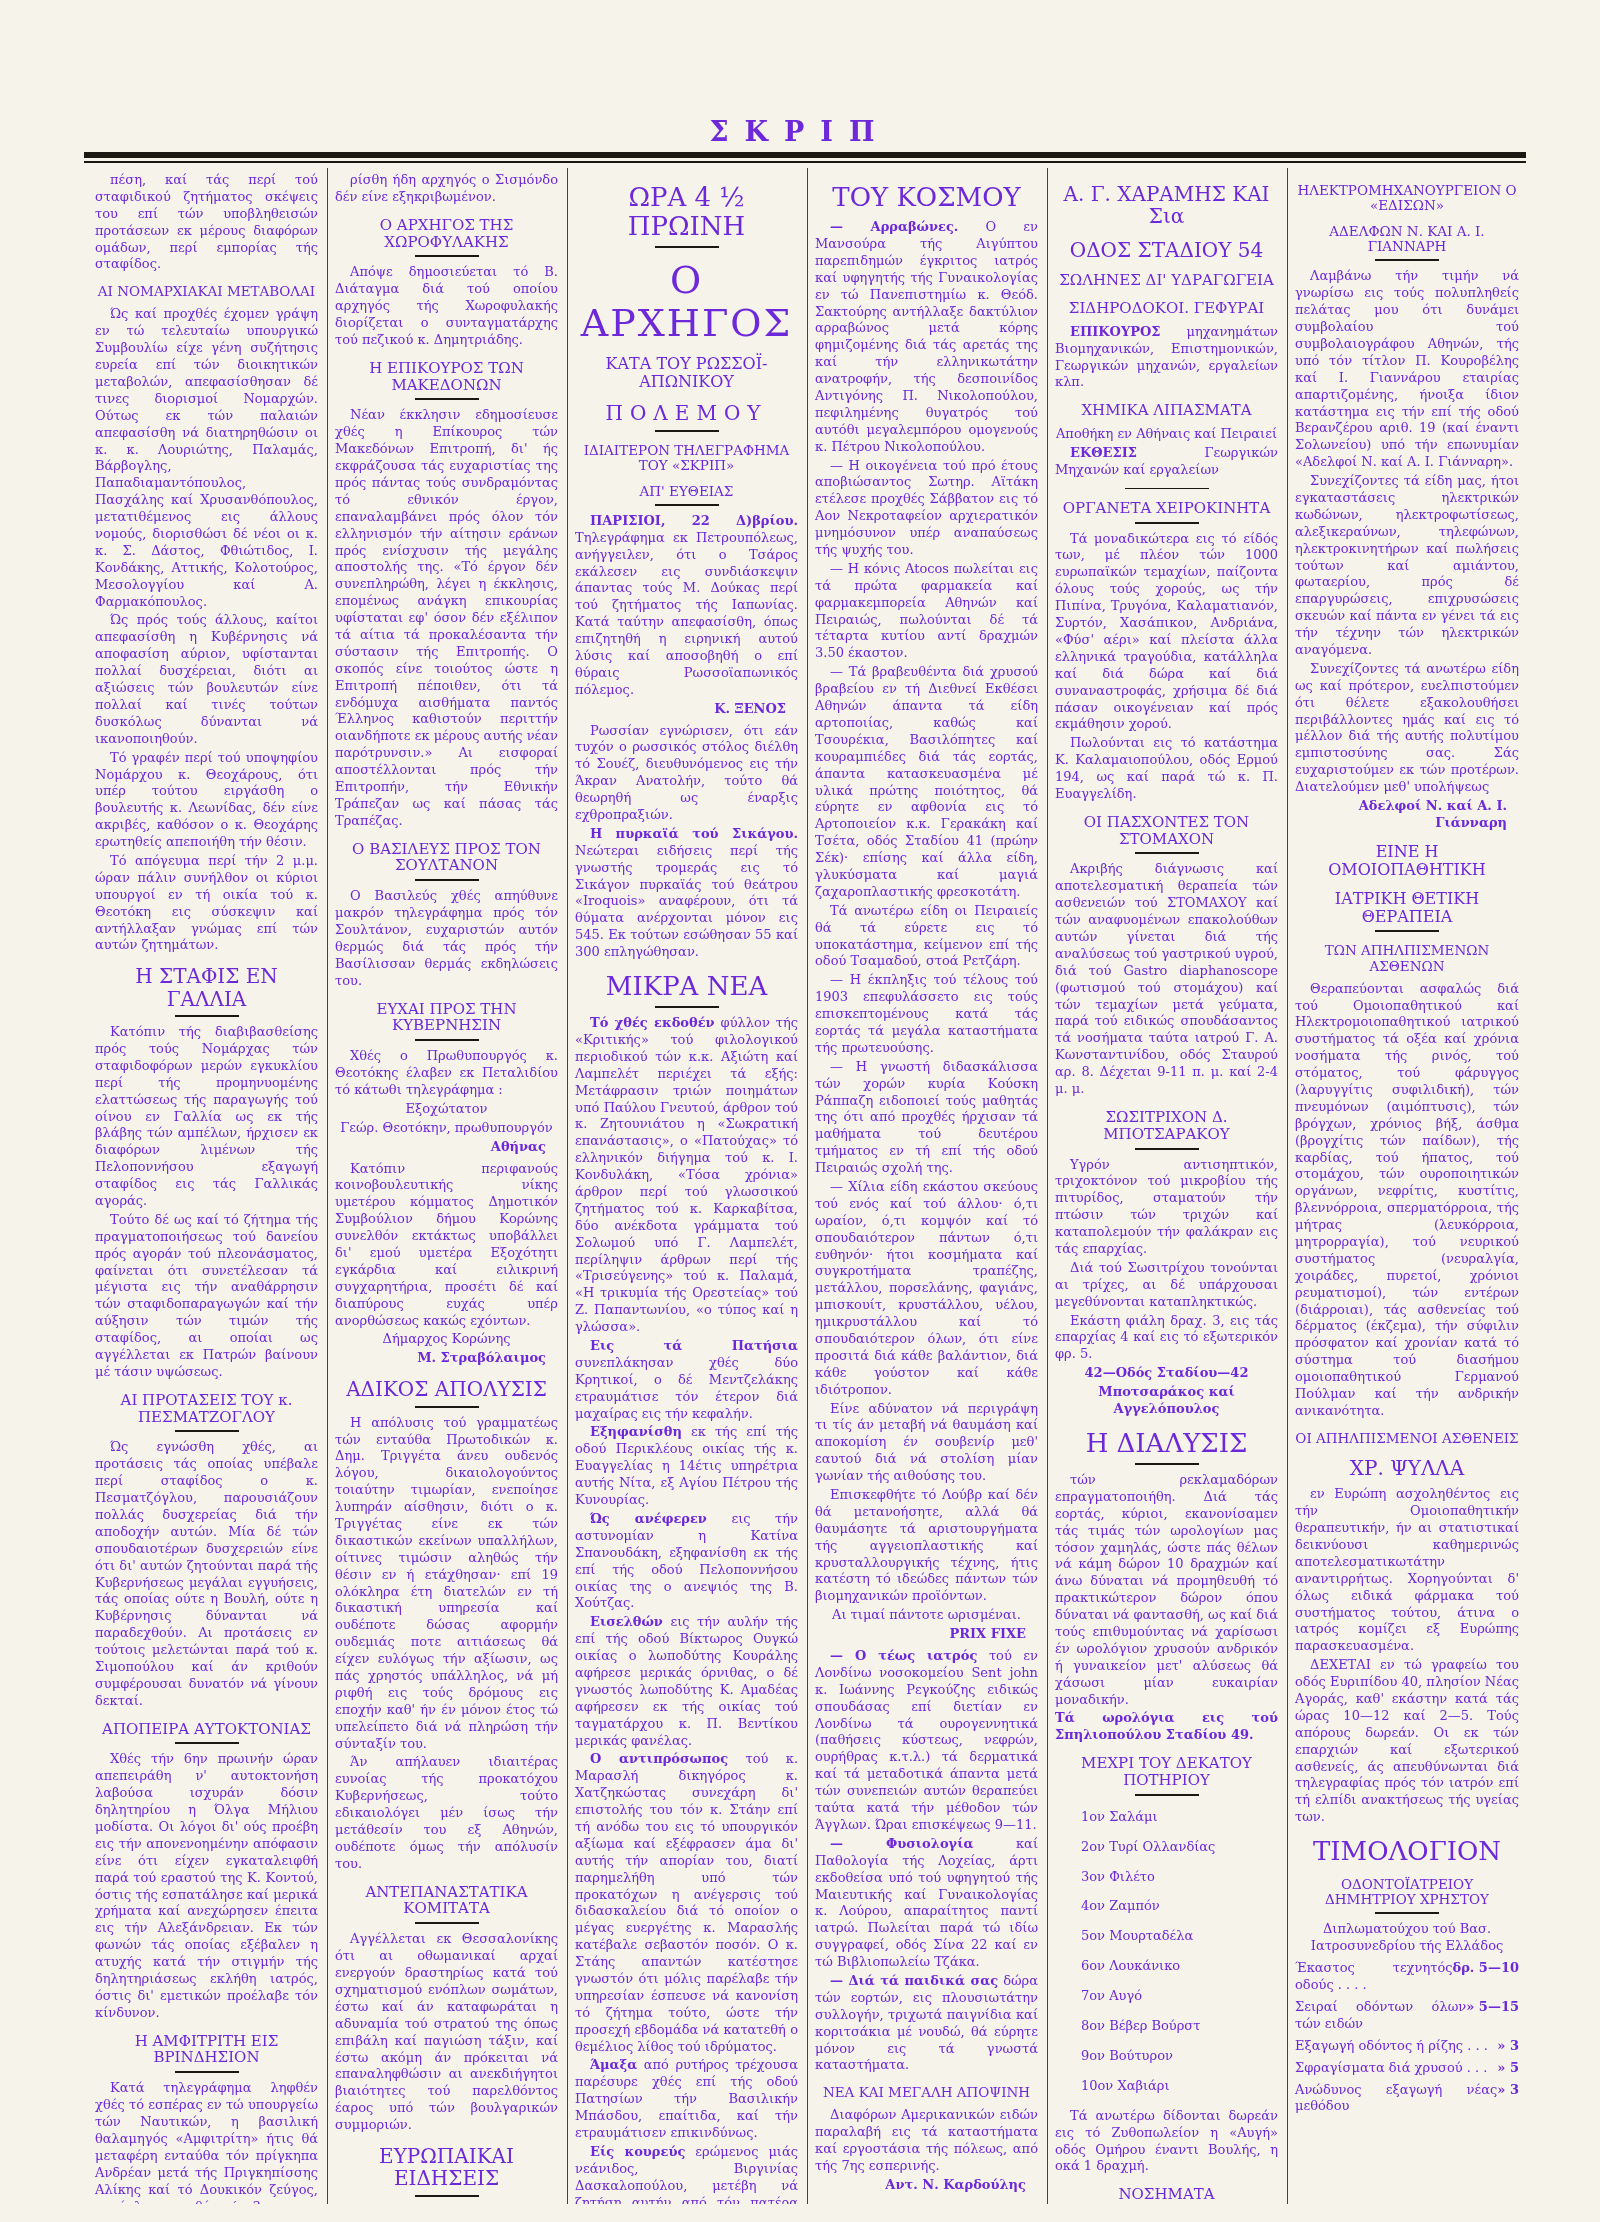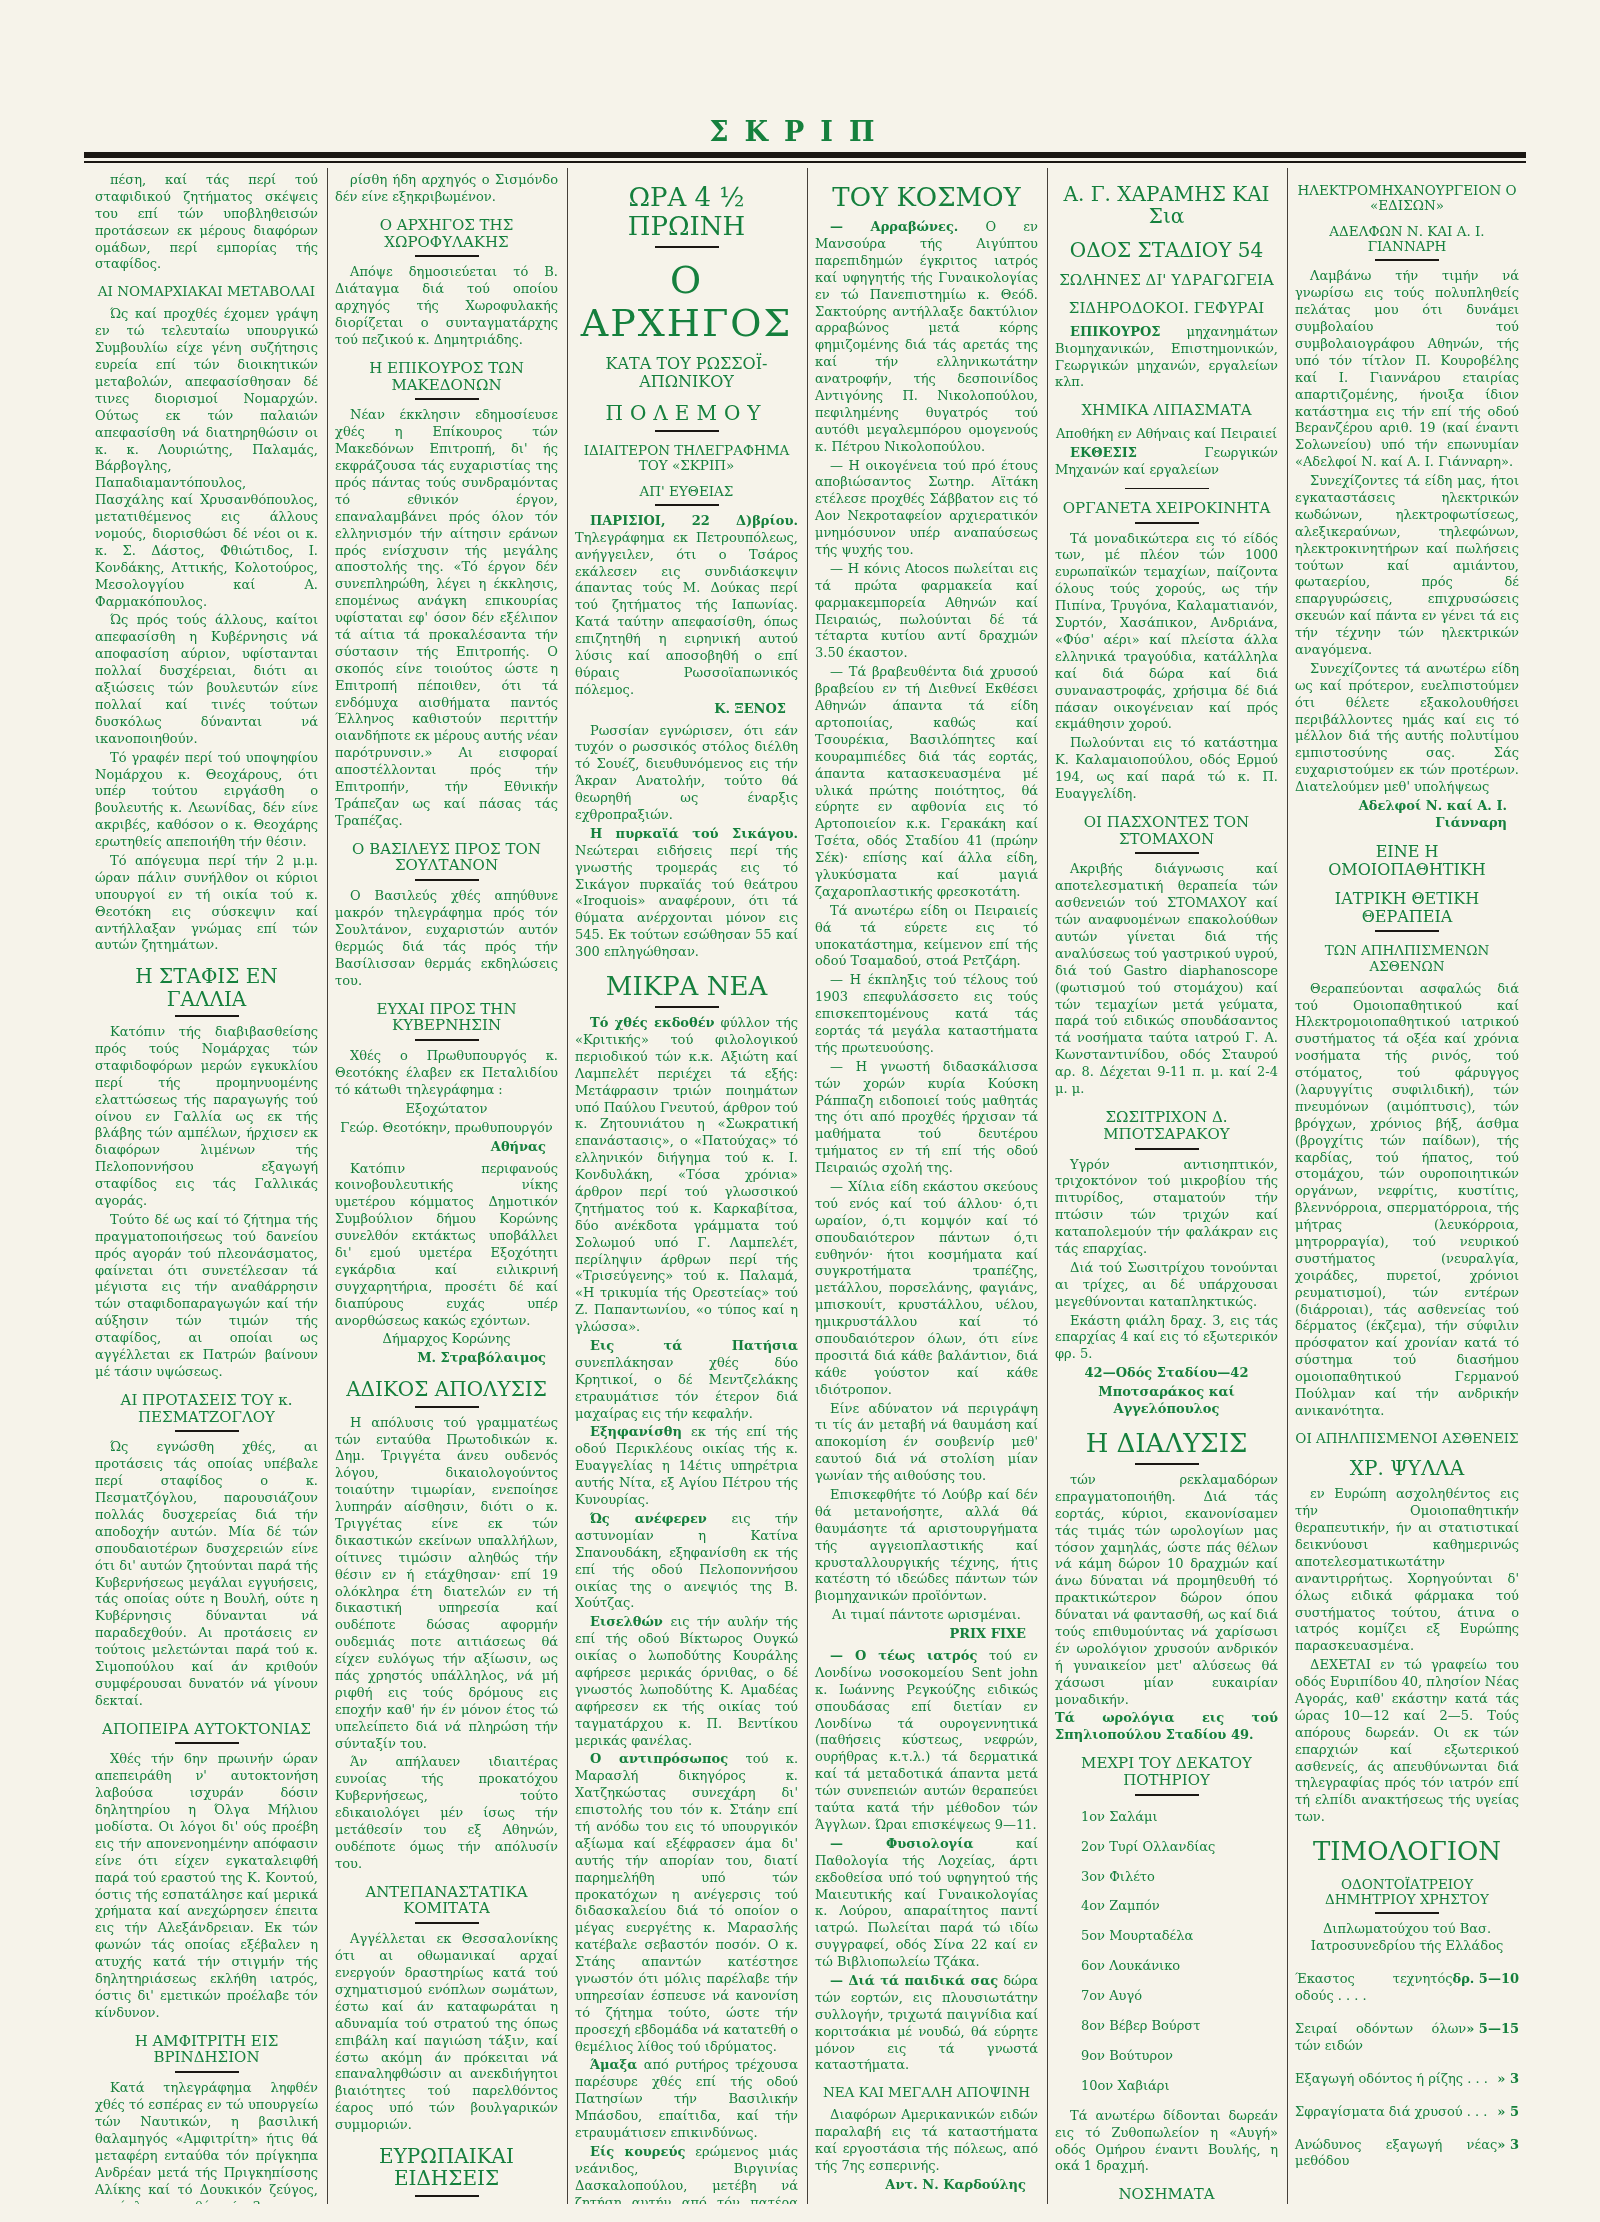--- a/index.html
+++ b/index.html
@@ -1,16 +1,16 @@
 <!DOCTYPE html>
 <html><head>
 <meta charset="utf-8">
 <style>
   html,body{margin:0;padding:0;background:#dedad0;}
-  .page{position:relative;width:1600px;height:2222px;margin:0 auto;background:#f6f3ea;color:#15803d;
+  .page{position:relative;width:1600px;height:2222px;margin:0 auto;background:#f6f3ea;color:#6d28d9;
         font-family:"DejaVu Serif","Liberation Serif",serif;overflow:hidden;}
   .masthead{position:absolute;top:116px;left:0;right:0;text-align:center;font-weight:bold;
             font-size:27px;letter-spacing:16px;}
   .toprule{position:absolute;top:152px;left:84px;right:74px;border-top:6px solid #1b1713;}
   .toprule::after{content:"";display:block;border-top:2px solid #1b1713;margin-top:3px;}
   .columns{position:absolute;top:168px;left:88px;right:72px;bottom:18px;display:grid;
            grid-template-columns:repeat(6,1fr);overflow:hidden;}
   .col{overflow:hidden;padding:4px 9px 0 7px;border-right:1px solid #46403a;
        font-size:13px;line-height:1.3;text-align:justify;}
   .col:last-child{border-right:none;}
@@ -25,21 +25,21 @@
   .hs0{font-size:26px;}
   .hsx{font-size:38px;letter-spacing:2px;margin-bottom:2px;}
   .hs1{font-size:20px;}
   .hs1b{font-size:16px;}
   .hs2{font-size:15px;}
   .hs3{font-size:13.5px;}
   .sp{letter-spacing:7px;}
   .list{margin:2px 0;}
   .list .li{padding-left:26px;margin:13px 0;text-align:left;}
   .prices{margin:3px 0;}
-  .prices .prow{display:flex;justify-content:space-between;margin:16px 0;}
+  .prices .prow{display:flex;justify-content:space-between;margin:5px 0;}
   .prices .pval{white-space:nowrap;font-weight:bold;}
   .hrule{width:84px;margin:9px auto;border-top:1.5px solid #1b1713;}
 </style>
 </head>
 <body>
 
 <div class="page">
   <div class="masthead">ΣΚΡΙΠ</div>
   <div class="toprule"></div>
   <div class="columns">

